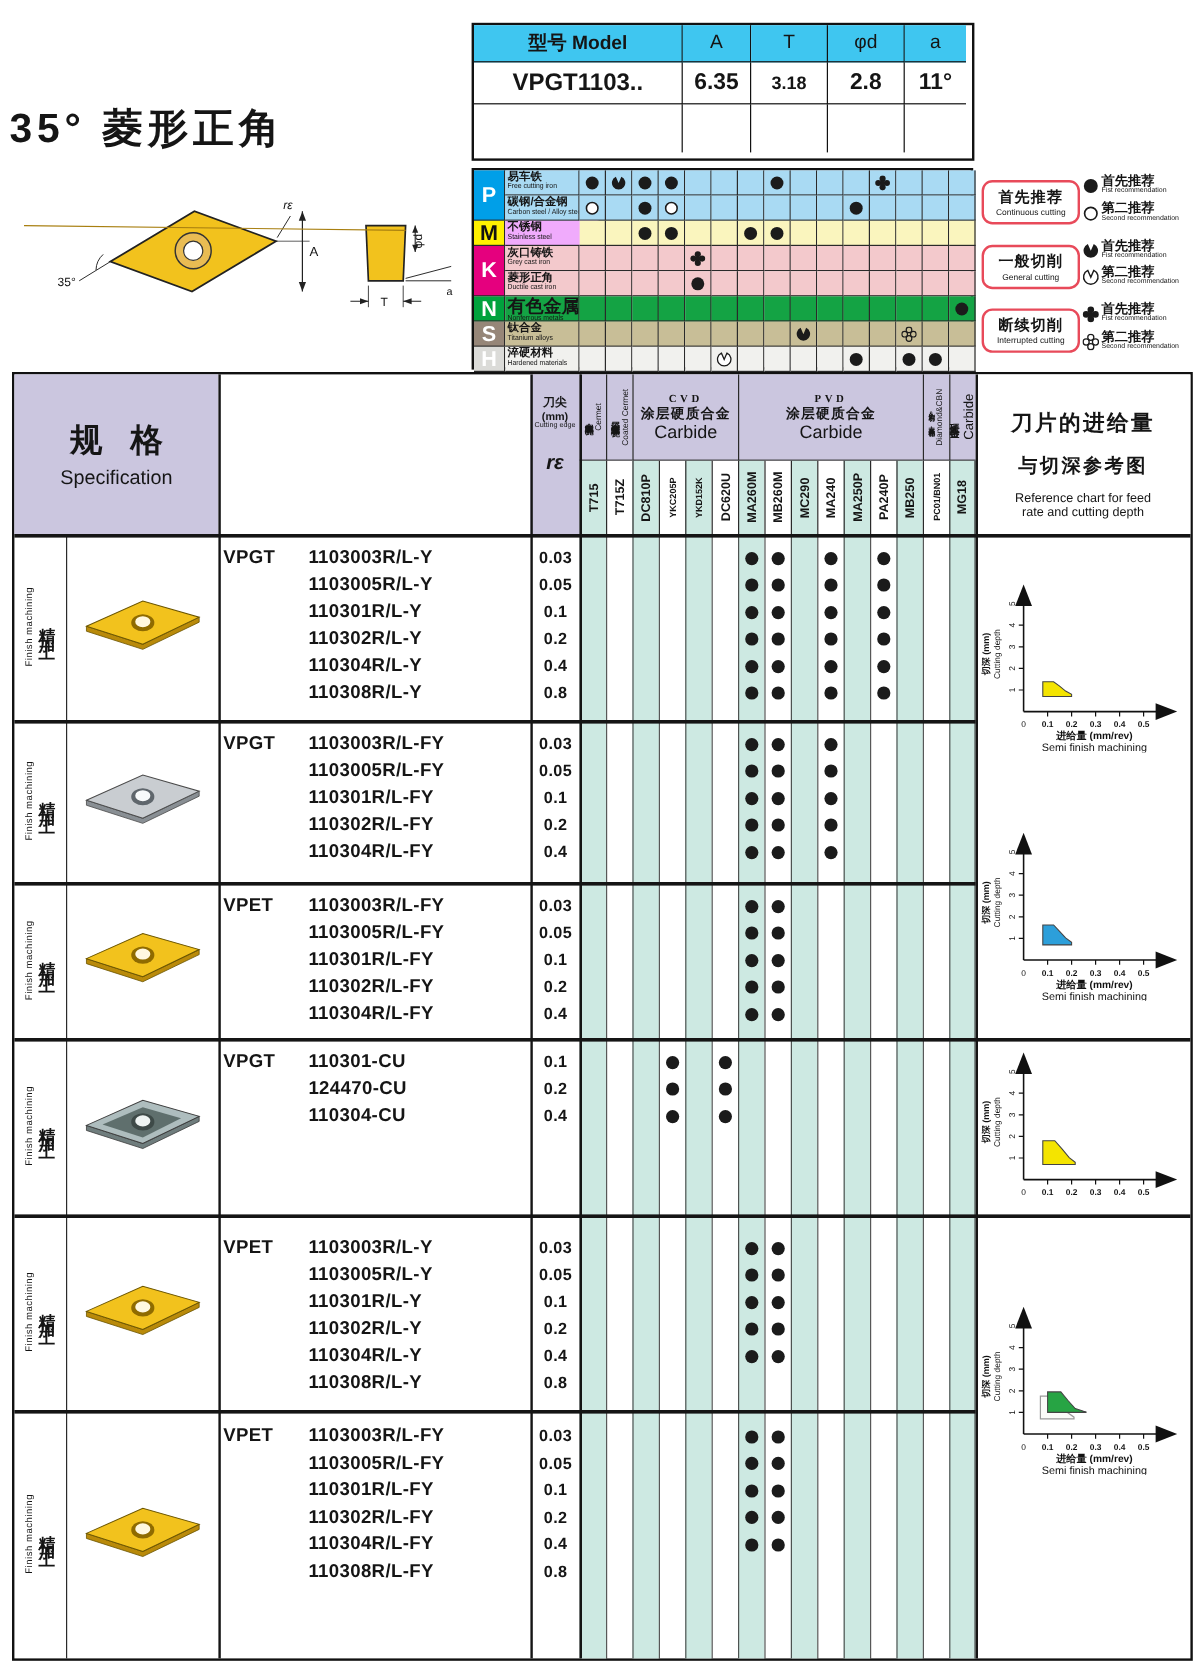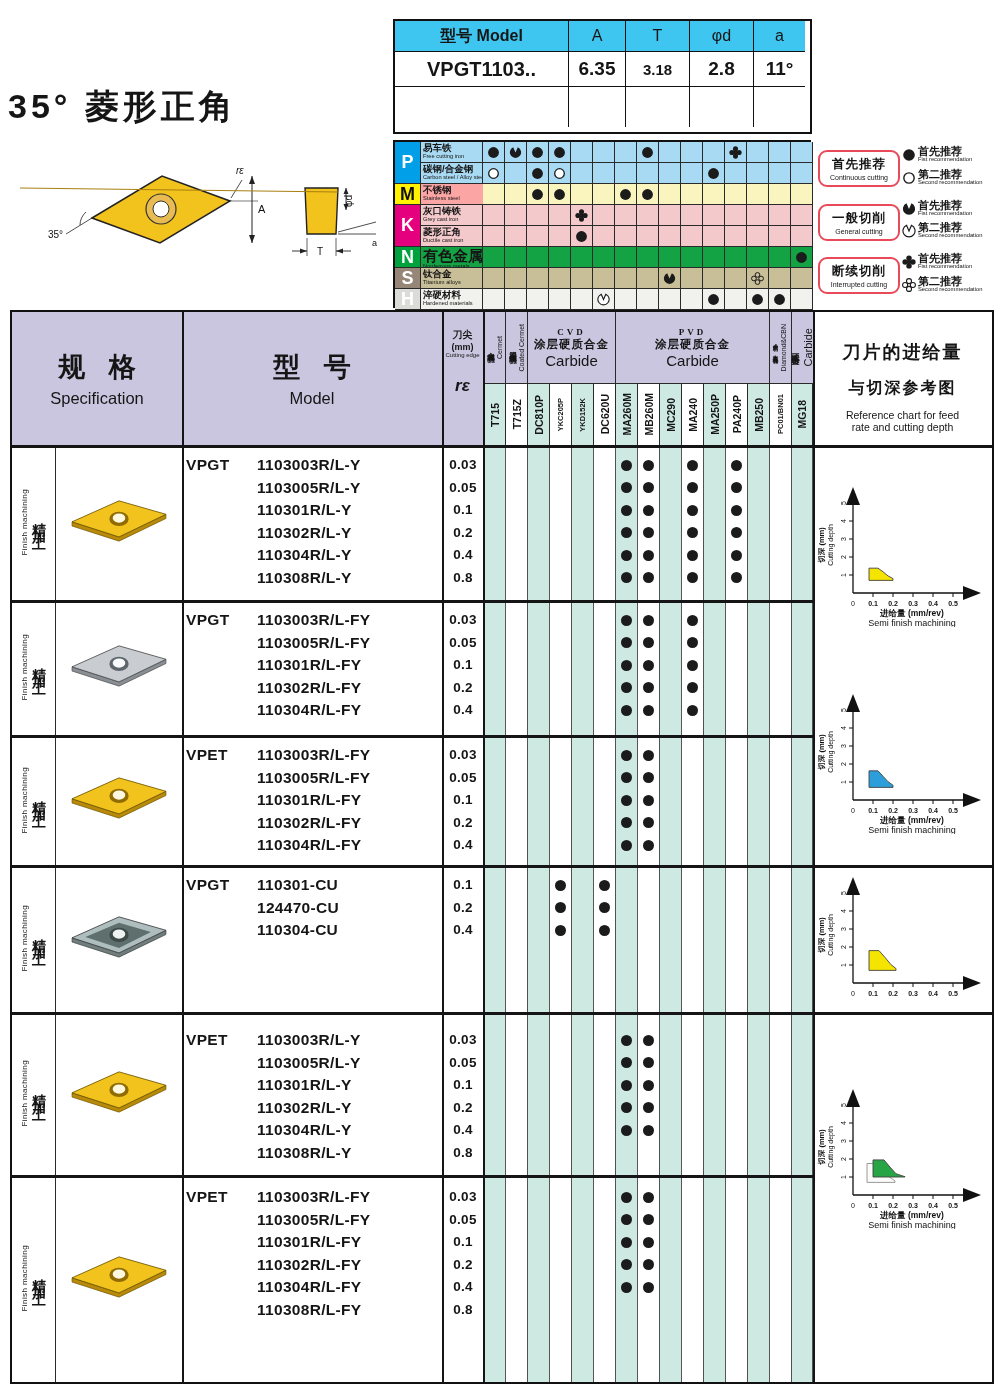--- a/index.html
+++ b/index.html
@@ -163,21 +163,21 @@
       <div class="mat-cell ctr" style="left:308px;top:21px;width:22px;height:21px;background:#A9DAF3;">
         <svg width="13" height="13" viewBox="0 0 13 13">
           <circle cx="6.5" cy="6.5" r="5.4" fill="#1b1b1b"></circle>
         </svg>
       </div>
       <div class="mat-cell ctr" style="left:330px;top:21px;width:22px;height:21px;background:#A9DAF3;"></div>
       <div class="mat-cell ctr" style="left:352px;top:21px;width:22px;height:21px;background:#A9DAF3;"></div>
       <div class="mat-cell ctr" style="left:374px;top:21px;width:22px;height:21px;background:#A9DAF3;"></div>
       <div class="mat-cell ctr" style="left:396px;top:21px;width:22px;height:21px;background:#A9DAF3;"></div>
       <div class="mat-cell ctr" style="left:0;top:42px;width:26px;height:21px;background:#FFF100;color:#111111;font-size:18px;font-weight:bold;">M</div>
-      <div class="mat-cell" style="left:26px;top:42px;width:78px;height:21px;background:#fca5a5;padding:1px 0 0 2px;overflow:hidden;line-height:1;">
+      <div class="mat-cell" style="left:26px;top:42px;width:78px;height:21px;background:#f0abfc;padding:1px 0 0 2px;overflow:hidden;line-height:1;">
         <div style="font-size:9.5px;font-weight:bold;white-space:nowrap;">不锈钢</div>
         <div style="font-size:6.2px;white-space:nowrap;transform:scaleX(.92);transform-origin:left;">Stainless steel</div>
       </div>
       <div class="mat-cell ctr" style="left:88px;top:42px;width:22px;height:21px;background:#FAF5BE;"></div>
       <div class="mat-cell ctr" style="left:110px;top:42px;width:22px;height:21px;background:#FAF5BE;"></div>
       <div class="mat-cell ctr" style="left:132px;top:42px;width:22px;height:21px;background:#FAF5BE;">
         <svg width="13" height="13" viewBox="0 0 13 13">
           <circle cx="6.5" cy="6.5" r="5.4" fill="#1b1b1b"></circle>
         </svg>
       </div>
@@ -440,24 +440,20 @@
         <div style="margin-left:2px;line-height:1;">
           <div style="font-size:11px;font-weight:bold;white-space:nowrap;">第二推荐</div>
           <div style="font-size:5.8px;white-space:nowrap;">Second recommendation</div>
         </div>
       </div>
     </div>
   <div class="abs" id="main-table">
       <div class="hdr-cell ctr" style="left:0;top:0;width:170px;height:133px;flex-direction:column;">
         <div style="font-size:27px;font-weight:bold;letter-spacing:8px;text-indent:8px;">规 格</div>
         <div style="font-size:16.5px;margin-top:4px;">Specification</div>
-      </div>
-      <div class="hdr-cell ctr" style="left:170px;top:0;width:260px;height:133px;flex-direction:column;">
-        <div style="font-size:27px;font-weight:bold;letter-spacing:8px;text-indent:8px;">型 号</div>
-        <div style="font-size:16.5px;margin-top:4px;">Model</div>
       </div>
       <div class="hdr-cell" style="left:430px;top:0;width:41px;height:133px;text-align:center;">
         <div style="font-size:10px;font-weight:bold;margin-top:16px;">刀尖</div>
         <div style="font-size:9px;font-weight:bold;">(mm)</div>
         <div style="font-size:6px;">Cutting edge</div>
         <div style="font-size:17px;font-weight:bold;font-style:italic;margin-top:18px;">rε</div>
       </div>
       <div class="hdr-cell" style="left:801px;top:0;width:179px;height:133px;background:#fff;text-align:center;">
         <div style="font-size:18px;font-weight:bold;letter-spacing:2px;margin-top:28px;">刀片的进给量</div>
         <div style="font-size:16px;font-weight:bold;letter-spacing:2px;margin-top:14px;">与切深参考图</div>

